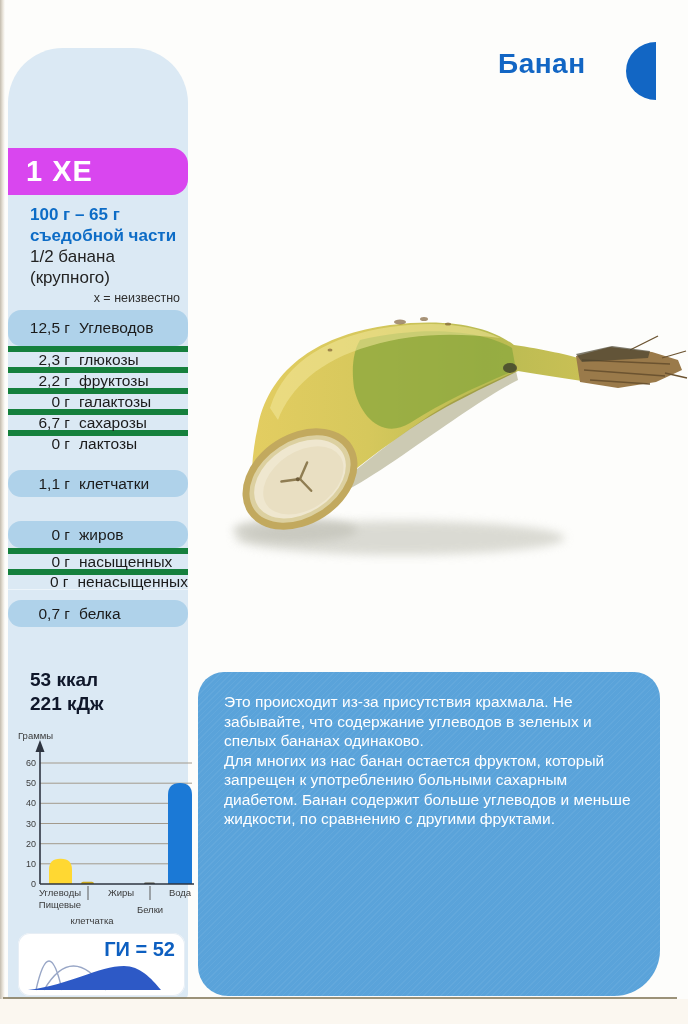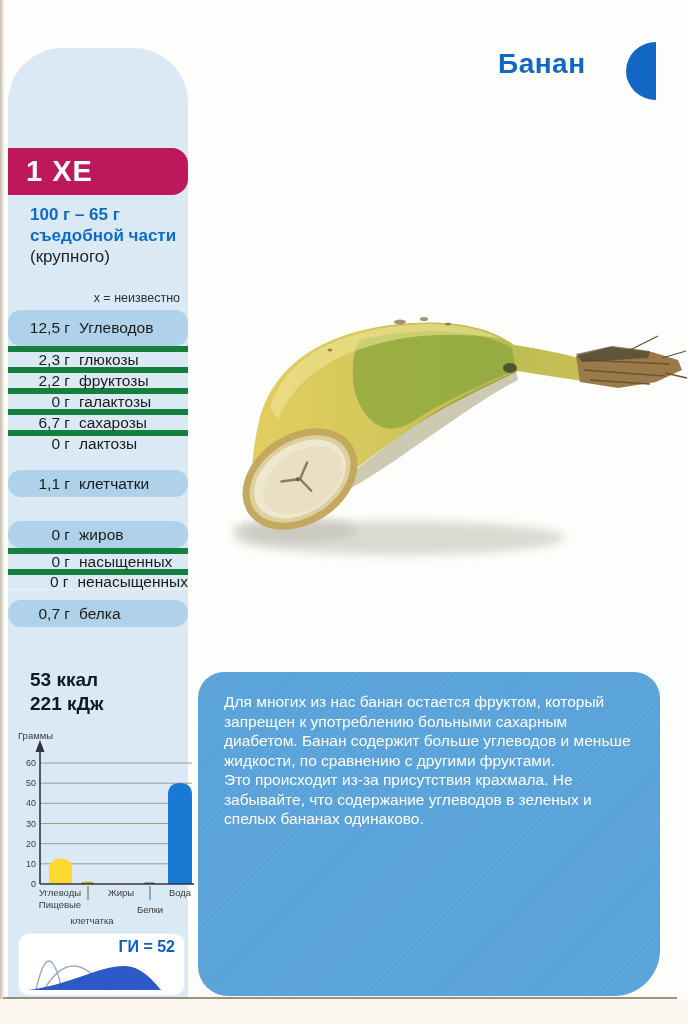--- a/index.html
+++ b/index.html
@@ -4,21 +4,21 @@
 <style>
   html,body{margin:0;padding:0;}
   body{width:688px;height:1024px;background:#fdfdfb;font-family:"Liberation Sans",sans-serif;position:relative;overflow:hidden;}
   .page{position:absolute;inset:0;}
   .page-edge{position:absolute;left:0;top:0;width:5px;height:1000px;
     background:linear-gradient(90deg,#c3bcae 0,#e9e4da 55%,rgba(255,255,255,0) 100%);}
   
   .left-panel{position:absolute;left:8px;top:48px;width:180px;height:952px;
     background:#dbe9f4;border-radius:55px 55px 6px 2px;}
   .xe-box{position:absolute;left:0;top:100px;width:180px;height:47px;
-    background:#be185d;border-radius:0 16px 16px 0;color:#fff;font-size:29px;font-weight:bold;
+    background:#d946ef;border-radius:0 16px 16px 0;color:#fff;font-size:29px;font-weight:bold;
     line-height:47px;padding-left:18px;box-sizing:border-box;letter-spacing:1px;}
   .serving{position:absolute;left:22px;top:156px;font-size:17px;line-height:21px;}
   .serving .blue{color:#0d6cc6;font-weight:bold;}
   .serving .dark{color:#232323;}
   .note{position:absolute;right:8px;top:243px;font-size:12.5px;color:#2e2e2e;}
   .sec{position:absolute;left:0;width:180px;}
   .nrow{display:flex;align-items:center;height:21px;font-size:15.5px;color:#1b1b1b;box-sizing:border-box;}
   .nrow + .nrow{border-top:6px solid #15803d;}
   .band{background:#afd2ea;border-radius:13px;height:36px;}
   .band27{background:#afd2ea;border-radius:13px;height:27px;}
@@ -29,21 +29,21 @@
   .sec-fats{top:473px;}
   .sec-fats .last{border-bottom:1px solid #ecf4fa;}
   .sec-protein{top:552px;}
   .sec-water{top:586px;}
   .energy{position:absolute;left:22px;top:620px;font-size:19px;font-weight:bold;color:#0f172a;line-height:24px;}
   
   .chart{position:absolute;left:0;top:678px;width:180px;height:206px;margin-left:8px;}
   
   .gi-card{position:absolute;left:10px;top:885px;width:167px;height:63px;background:#ffffff;
     border-radius:12px;box-shadow:0 0 0 1px #e7eef5 inset;}
-  .gi-label{position:absolute;right:10px;top:5px;font-size:16px;font-weight:bold;color:#0d5fc0;}
+  .gi-label{position:absolute;right:10px;top:5px;font-size:20px;font-weight:bold;color:#0d5fc0;}
   .gi-icon{position:absolute;left:6px;bottom:4px;}
   
   .title{position:absolute;left:498px;top:48px;font-size:28px;font-weight:bold;color:#1266c4;letter-spacing:.5px;}
   .title-glyph{position:absolute;left:626px;top:42px;width:30px;height:58px;background:#1266c4;
     border-radius:30px 0 0 30px / 29px 0 0 29px;}
   .photo{position:absolute;left:210px;top:298px;width:478px;height:270px;}
   
   .info-panel{position:absolute;left:198px;top:672px;width:462px;height:324px;
     background:#5aa3da;border-radius:26px 26px 46px 30px;box-sizing:border-box;
     padding:20px 26px 0 26px;color:#ffffff;font-size:15.5px;line-height:19.5px;
@@ -62,20 +62,21 @@
 
   <div class="left-panel">
 
     <div class="xe-box">
       <span>1 ХЕ</span>
     </div>
 
     <div class="serving">
       <div class="blue">100 г – 65 г</div>
       <div class="blue">съедобной части</div>
+      <div class="dark">1/2 банана</div>
       <div class="dark">(крупного)</div>
     </div>
 
     <div class="note">х = неизвестно</div>
 
     <div class="sec sec-carbs">
       <div class="nrow band">
         <span class="nval">12,5 г</span>
         <span class="nname">Углеводов</span>
       </div>
@@ -261,19 +262,19 @@
         <path d="M 380,82 L 440,86"></path>
         <path d="M 420,52 L 448,38"></path>
         <path d="M 452,60 L 476,53"></path>
         <path d="M 455,75 L 477,80"></path>
       </g>
       <path d="M 366,56 L 402,48 L 440,53 L 438,60 L 372,64 Z" fill="#4a4530" opacity="0.7"></path>
     </svg>
   </div>
 
   <div class="info-panel">
+    <p>Это происходит из-за присутствия крахмала. Не забывайте, что содержание углеводов в зеленых и спелых бананах одинаково.</p>
     <p>Для многих из нас банан остается фруктом, который запрещен к употреблению больными сахарным диабетом. Банан содержит больше углеводов и меньше жидкости, по сравнению с другими фруктами.</p>
-    <p>Это происходит из-за присутствия крахмала. Не забывайте, что содержание углеводов в зеленых и спелых бананах одинаково.</p>
   </div>
 
   <div class="bottom-line"></div>
   <div class="bottom-strip"></div>
 </div>
 
 </body></html>

